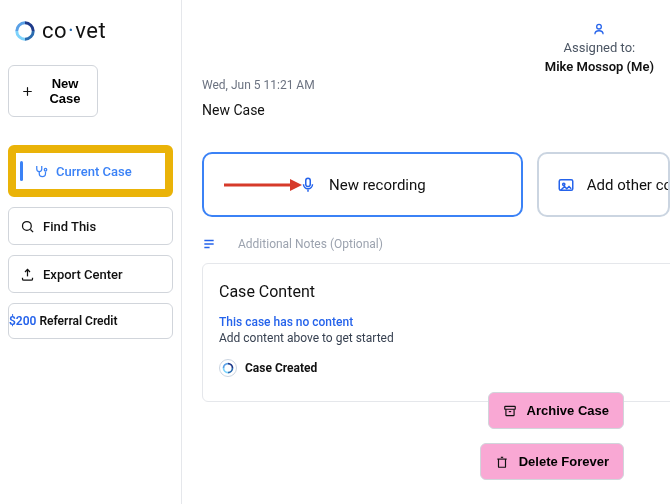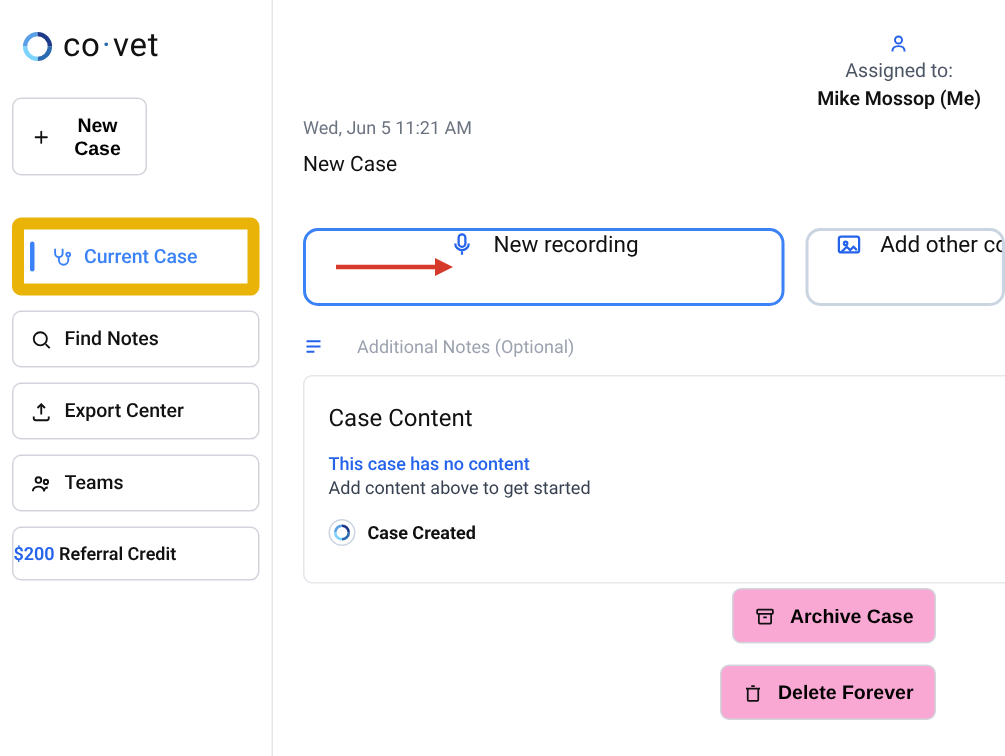--- a/index.html
+++ b/index.html
@@ -128,26 +128,27 @@
   .case-title { font-size: 14px; margin-top: 10px; }
   .action-row {
     display: flex;
     gap: 14px;
     margin-top: 34px;
   }
   .action-card {
     border: 2px solid #3b82f6;
     border-radius: 10px;
     display: flex;
+    align-items: center;
     justify-content: center;
     gap: 12px;
     font-size: 15px;
     cursor: pointer;
     background: #fff;
-    height: 52px;
+    height: 65px;
     position: relative;
   }
   .action-primary { width: 340px; }
   .action-secondary {
     border: 2px solid #cbd5e1;
     width: 140px;
     justify-content: flex-start;
     padding-left: 18px;
     overflow: hidden;
     white-space: nowrap;
@@ -244,45 +245,34 @@
     <span>Current Case</span>
   </div>
 
   <div class="side-item">
     <span class="icon">
       <svg width="15" height="15" viewBox="0 0 24 24" fill="none" stroke="#111" stroke-width="2">
           <circle cx="11" cy="11" r="7"></circle>
           <path d="m21 21-4.3-4.3"></path>
         </svg>
     </span>
-    <span>Find Notes</span>
+    <span>Find This</span>
   </div>
 
   <div class="side-item">
     <span class="icon">
       <svg width="15" height="15" viewBox="0 0 24 24" fill="none" stroke="#111" stroke-width="2">
           <path d="M12 15V4"></path>
           <path d="m8 8 4-4 4 4"></path>
           <path d="M4 17v2a2 2 0 0 0 2 2h12a2 2 0 0 0 2-2v-2"></path>
         </svg>
     </span>
     <span>Export Center</span>
   </div>
 
-  <div class="side-item">
-    <span class="icon">
-      <svg width="15" height="15" viewBox="0 0 24 24" fill="none" stroke="#111" stroke-width="2">
-          <circle cx="9" cy="8" r="3"></circle>
-          <circle cx="17" cy="10" r="2.3"></circle>
-          <path d="M3 20c0-3 3-5 6-5s6 2 6 5"></path>
-          <path d="M15 20c0-2 1.5-4 4-4"></path>
-        </svg>
-    </span>
-    <span>Teams</span>
-  </div>
 
 
   <div class="referral">
     <span class="amt">$200</span>
     <span>Referral Credit</span>
   </div>
 </div>
 
 <div class="main">
   <div class="assigned">

